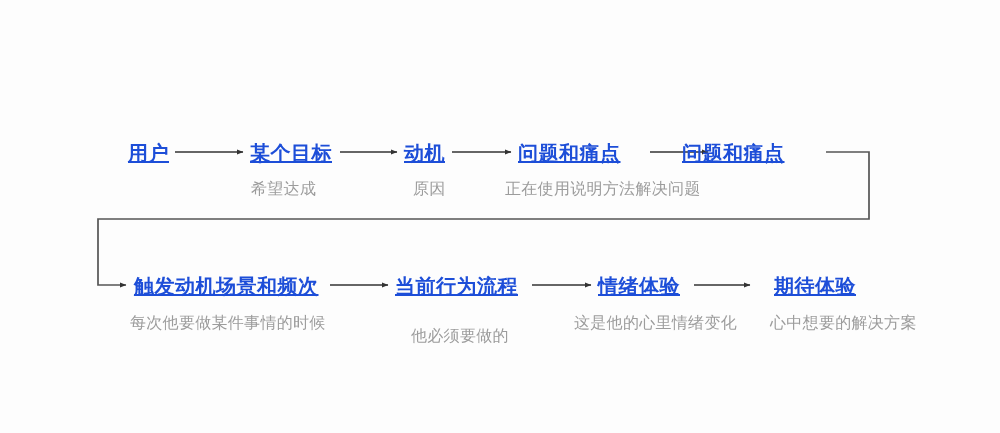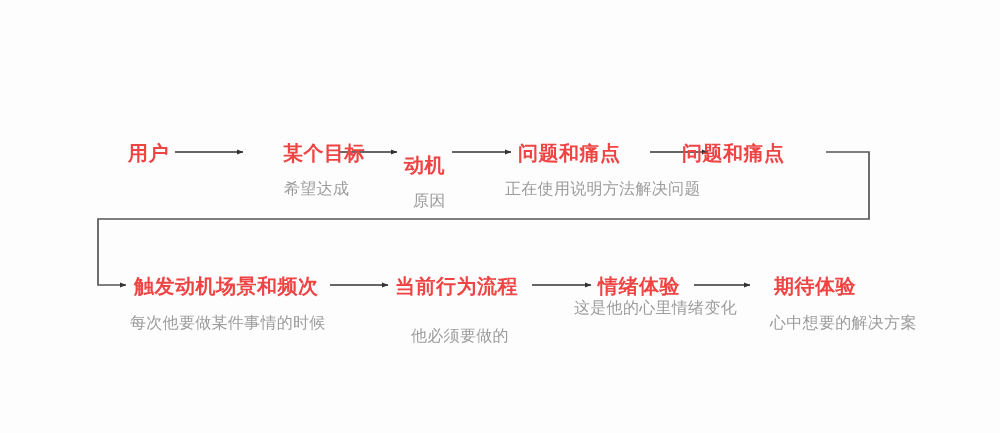--- a/index.html
+++ b/index.html
@@ -26,24 +26,25 @@
     height: 433px;
     pointer-events: none;
   }
   .node {
     position: absolute;
     white-space: nowrap;
   }
   .node-label {
     font-size: 20px;
     font-weight: bold;
-    color: #ef4444;
+    color: #1d4ed8;
     letter-spacing: 0.5px;
     line-height: 22px;
     white-space: nowrap;
+    text-decoration: underline;
   }
   .node-sub {
     position: absolute;
     font-size: 16px;
     font-weight: normal;
     color: #9c9c9c;
     line-height: 14px;
     letter-spacing: 0.3px;
     white-space: nowrap;
   }
@@ -69,26 +70,26 @@
 
     <line x1="330" y1="285" x2="388" y2="285" stroke="#333333" stroke-width="1.6" marker-end="url(#arrowhead)"></line>
     <line x1="532" y1="285" x2="591" y2="285" stroke="#333333" stroke-width="1.6" marker-end="url(#arrowhead)"></line>
     <line x1="694" y1="285" x2="750" y2="285" stroke="#333333" stroke-width="1.6" marker-end="url(#arrowhead)"></line>
   </svg>
 
   <div class="node" style="left:128px; top:142px;">
     <div class="node-label">用户</div>
   </div>
 
-  <div class="node" style="left:250px; top:142px;margin-left:33px;">
+  <div class="node" style="left:250px; top:142px;">
     <div class="node-label">某个目标</div>
     <div class="node-sub" style="left:1px; top:40px;">希望达成</div>
   </div>
 
-  <div class="node" style="left:404px; top:142px;margin-top:12px;">
+  <div class="node" style="left:404px; top:142px;">
     <div class="node-label">动机</div>
     <div class="node-sub" style="left:9px; top:40px;">原因</div>
   </div>
 
   <div class="node" style="left:518px; top:142px;">
     <div class="node-label">问题和痛点</div>
     <div class="node-sub" style="left:-13px; top:40px;">正在使用说明方法解决问题</div>
   </div>
 
   <div class="node" style="left:682px; top:142px;">
@@ -100,21 +101,21 @@
     <div class="node-sub" style="left:-4px; top:41px;">每次他要做某件事情的时候</div>
   </div>
 
   <div class="node" style="left:395px; top:275px;">
     <div class="node-label">当前行为流程</div>
     <div class="node-sub" style="left:16px; top:41px;margin-top:13px;">他必须要做的</div>
   </div>
 
   <div class="node" style="left:598px; top:275px;">
     <div class="node-label">情绪体验</div>
-    <div class="node-sub" style="left:-24px; top:26px;">这是他的心里情绪变化</div>
+    <div class="node-sub" style="left:-24px; top:41px;">这是他的心里情绪变化</div>
   </div>
 
   <div class="node" style="left:757px; top:275px;margin-left:17px;">
     <div class="node-label">期待体验</div>
     <div class="node-sub" style="left:-4px; top:41px;">心中想要的解决方案</div>
   </div>
 
 </div>
 
 </body></html>

